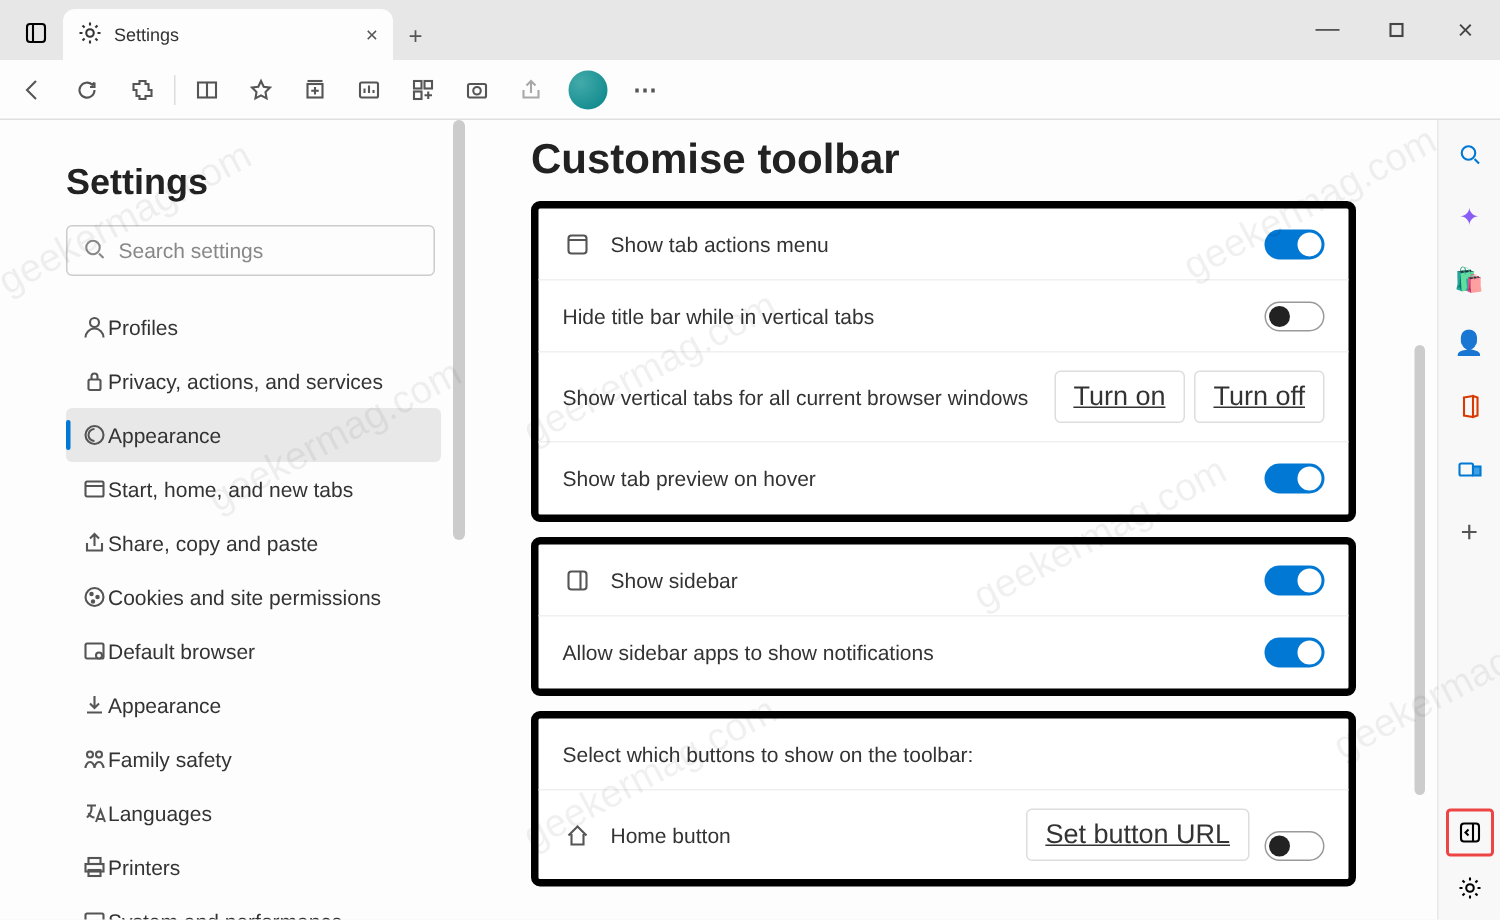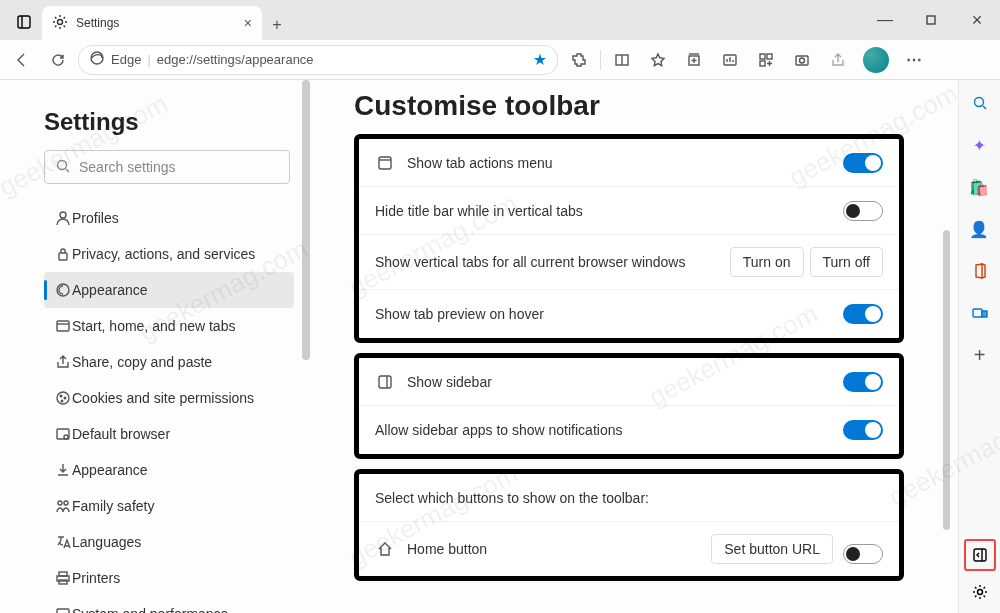--- a/index.html
+++ b/index.html
@@ -54,21 +54,21 @@
   .row .label { flex: 1; }
   .row .control { margin-left: auto; }
   
   
   .toggle { width: 40px; height: 20px; border-radius: 10px; position: relative; }
   .toggle.on { background: #0078d4; }
   .toggle.on::after { content: ""; position: absolute; right: 2px; top: 2px; width: 16px; height: 16px; background: #fff; border-radius: 50%; }
   .toggle.off { background: #fff; border: 1px solid #999; }
   .toggle.off::after { content: ""; position: absolute; left: 2px; top: 2px; width: 14px; height: 14px; background: #222; border-radius: 50%; }
   
-  .btn { border: 1px solid #ddd; background: #fff; padding: 6px 12px; font-size: 14px; border-radius: 4px; color: #333; }
+  .btn { border: 1px solid #ddd; background: #fff; padding: 6px 12px; font-size: 18px; border-radius: 4px; color: #333; text-decoration: underline; }
   .btn-group { display: flex; gap: 6px; }
   .select { border: 1px solid #ddd; background: #fff; padding: 6px 10px; font-size: 13px; border-radius: 4px; display: flex; align-items: center; gap: 12px; color: #333; }
   .chev { font-size: 10px; color: #666; }
   
   .content-scroll { position: absolute; top: 150px; right: 8px; width: 7px; height: 300px; background: #ccc; border-radius: 4px; }
   
   .watermark { position: absolute; color: rgba(0,0,0,0.06); font-size: 26px; transform: rotate(-28deg); pointer-events: none; z-index: 99; }
   
   svg { width: 16px; height: 16px; stroke: currentColor; stroke-width: 1.4; fill: none; }
 </style>
@@ -106,30 +106,20 @@
   <div class="nav-btn">
       <svg viewBox="0 0 16 16">
         <path d="M10 2L4 8l6 6"></path>
       </svg>
     </div>
   <div class="nav-btn">
       <svg viewBox="0 0 16 16">
         <path d="M13 8a5 5 0 1 1-1.5-3.5L13 3M13 3v3h-3"></path>
       </svg>
     </div>
-  <div class="addressbar">
-    <span><svg viewBox="0 0 16 16">
-          <circle cx="8" cy="8" r="6"></circle>
-          <path d="M3 8c3-5 10-4 10 0"></path>
-        </svg></span>
-    <span>Edge</span>
-    <span class="divider">|</span>
-    <span>edge://settings/appearance</span>
-    <span class="star">★</span>
-  </div>
   <div class="toolbar-icons">
     <div class="ticon">
         <svg viewBox="0 0 16 16">
           <path d="M6 2h4v2h2v4h2v4h-4v2H6v-2H4V8H2V4h4z"></path>
         </svg>
       </div>
     <div class="sep"></div>
     <div class="ticon">
         <svg viewBox="0 0 16 16">
           <rect x="2" y="3" width="12" height="10"></rect>

